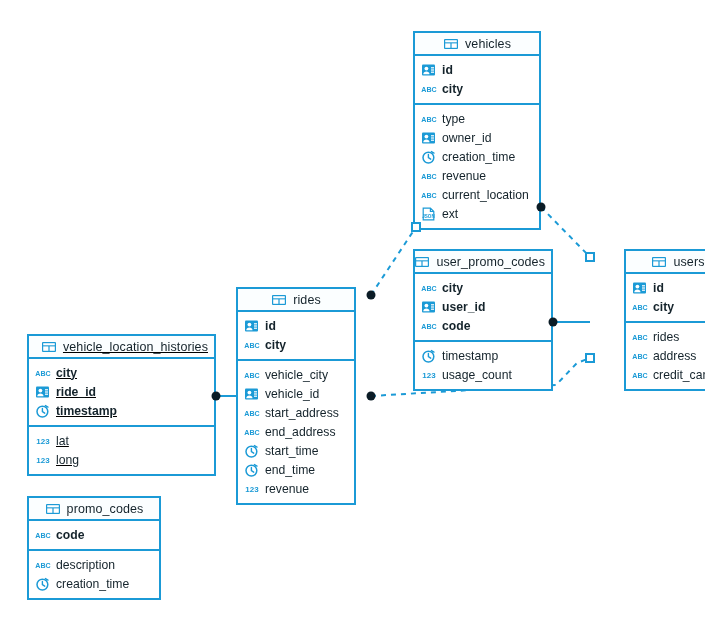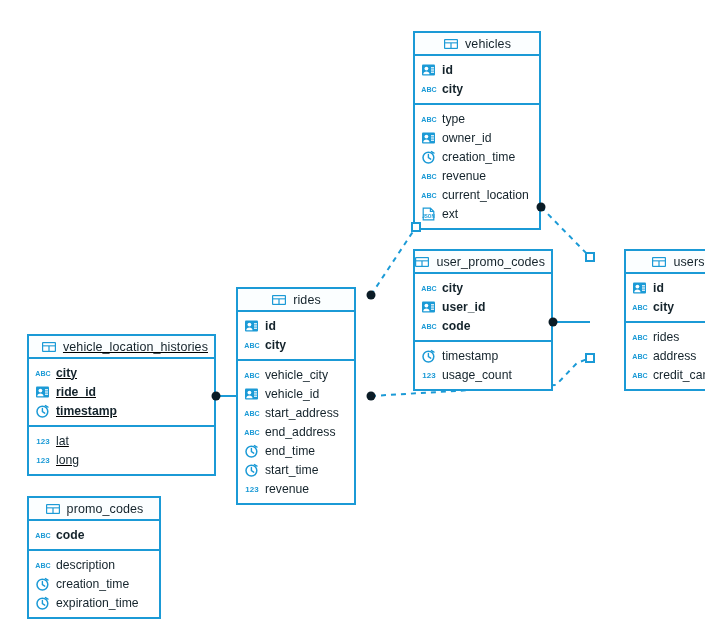--- a/index.html
+++ b/index.html
@@ -316,29 +316,29 @@
             <text x="8" y="9.6" font-family="Liberation Sans, sans-serif" font-size="7.1" font-weight="bold" fill="#1b9ad6" text-anchor="middle">ABC</text>
           </svg>
           <span>end_address</span>
         </div>
         <div class="field">
           <svg class="icn" viewBox="0 0 16 14">
             <circle cx="7.4" cy="7.6" r="5.4" fill="none" stroke="#1b9ad6" stroke-width="1.5"></circle>
             <path d="M7.4 4.4v3.3l2.3 1.5" fill="none" stroke="#1b9ad6" stroke-width="1.4" stroke-linecap="round"></path>
             <path d="M10.4 1.6l2.6 1.5" stroke="#1b9ad6" stroke-width="1.4" stroke-linecap="round"></path>
           </svg>
+          <span>start_time</span>
+        </div>
+        <div class="field">
+          <svg class="icn" viewBox="0 0 16 14">
+            <circle cx="7.4" cy="7.6" r="5.4" fill="none" stroke="#1b9ad6" stroke-width="1.5"></circle>
+            <path d="M7.4 4.4v3.3l2.3 1.5" fill="none" stroke="#1b9ad6" stroke-width="1.4" stroke-linecap="round"></path>
+            <path d="M10.4 1.6l2.6 1.5" stroke="#1b9ad6" stroke-width="1.4" stroke-linecap="round"></path>
+          </svg>
           <span>end_time</span>
-        </div>
-        <div class="field">
-          <svg class="icn" viewBox="0 0 16 14">
-            <circle cx="7.4" cy="7.6" r="5.4" fill="none" stroke="#1b9ad6" stroke-width="1.5"></circle>
-            <path d="M7.4 4.4v3.3l2.3 1.5" fill="none" stroke="#1b9ad6" stroke-width="1.4" stroke-linecap="round"></path>
-            <path d="M10.4 1.6l2.6 1.5" stroke="#1b9ad6" stroke-width="1.4" stroke-linecap="round"></path>
-          </svg>
-          <span>start_time</span>
         </div>
         <div class="field">
           <svg class="icn" viewBox="0 0 16 14">
             <text x="8" y="10" font-family="Liberation Sans, sans-serif" font-size="8" font-weight="bold" fill="#1b9ad6" text-anchor="middle">123</text>
           </svg>
           <span>revenue</span>
         </div>
       </div>
     </div>
     <div class="entity" style="left: 27px; top: 334px; width: 189px; text-decoration: underline;">
@@ -418,28 +418,20 @@
           </svg>
           <span>description</span>
         </div>
         <div class="field">
           <svg class="icn" viewBox="0 0 16 14">
             <circle cx="7.4" cy="7.6" r="5.4" fill="none" stroke="#1b9ad6" stroke-width="1.5"></circle>
             <path d="M7.4 4.4v3.3l2.3 1.5" fill="none" stroke="#1b9ad6" stroke-width="1.4" stroke-linecap="round"></path>
             <path d="M10.4 1.6l2.6 1.5" stroke="#1b9ad6" stroke-width="1.4" stroke-linecap="round"></path>
           </svg>
           <span>creation_time</span>
-        </div>
-        <div class="field">
-          <svg class="icn" viewBox="0 0 16 14">
-            <circle cx="7.4" cy="7.6" r="5.4" fill="none" stroke="#1b9ad6" stroke-width="1.5"></circle>
-            <path d="M7.4 4.4v3.3l2.3 1.5" fill="none" stroke="#1b9ad6" stroke-width="1.4" stroke-linecap="round"></path>
-            <path d="M10.4 1.6l2.6 1.5" stroke="#1b9ad6" stroke-width="1.4" stroke-linecap="round"></path>
-          </svg>
-          <span>expiration_time</span>
         </div>
       </div>
     </div>
     <div class="dot" style="left: 216px; top: 396px;"></div>
     <div class="dot" style="left: 371px; top: 295px;"></div>
     <div class="sq" style="left: 416px; top: 227px;"></div>
     <div class="dot" style="left: 541px; top: 207px;"></div>
     <div class="sq" style="left: 590px; top: 257px;"></div>
     <div class="dot" style="left: 553px; top: 322px;"></div>
     <div class="dot" style="left: 371px; top: 396px;"></div>

